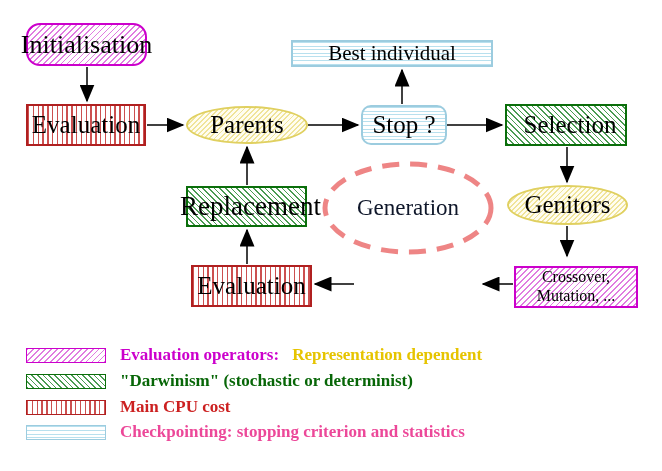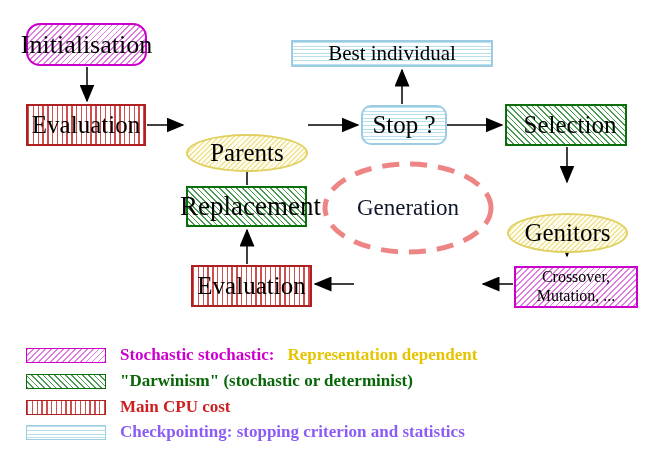--- a/index.html
+++ b/index.html
@@ -16,21 +16,21 @@
   
   .h-magenta{border:2px solid #cc00cc;
     background:repeating-linear-gradient(135deg,#e07ce0 0px,#e07ce0 1.2px,#ffffff 1.2px,#ffffff 4.2px);}
   .h-green{border:2px solid #0a6e0a;
     background:repeating-linear-gradient(45deg,#4a9b52 0px,#4a9b52 1.1px,#ffffff 1.1px,#ffffff 4px);padding-left:8px;}
   .v-red{border:2px solid #b02020;
     background:repeating-linear-gradient(90deg,#cc5050 0px,#cc5050 1.4px,#ffffff 1.4px,#ffffff 4.8px);}
   .s-cyan{border:2px solid #9cccdf;
     background:repeating-linear-gradient(180deg,#b8e0ee 0px,#b8e0ee 1px,#ffffff 1px,#ffffff 3.6px);}
   .e-yellow{border:2px solid #e0d060;border-radius:50%;
-    background:repeating-linear-gradient(135deg,#f0e49a 0px,#f0e49a 1.4px,#fffdf0 1.4px,#fffdf0 3.6px);margin-top:28px;}
+    background:repeating-linear-gradient(135deg,#f0e49a 0px,#f0e49a 1.4px,#fffdf0 1.4px,#fffdf0 3.6px);}
   .rounded{border-radius:10px;}
   .crossover{flex-direction:column;line-height:1.18;}
   .generation-label{
     position:absolute;z-index:2;display:flex;align-items:center;justify-content:center;
     color:#0f172a;white-space:nowrap;
   }
   
   .legend-row{position:absolute;left:26px;z-index:2;display:flex;align-items:center;height:18px;}
   .swatch{width:80px;height:15px;box-sizing:border-box;flex:0 0 auto;}
   .sw-magenta{border:1.5px solid #cc00cc;
@@ -40,21 +40,21 @@
   .sw-red{border:1.5px solid #b02020;
     background:repeating-linear-gradient(90deg,#cc5050 0px,#cc5050 1.4px,#ffffff 1.4px,#ffffff 4.8px);}
   .sw-cyan{border:1.5px solid #9cccdf;
     background:repeating-linear-gradient(180deg,#b8e0ee 0px,#b8e0ee 1px,#ffffff 1px,#ffffff 3.8px);}
   .ltext{margin-left:14px;font-size:17px;font-weight:bold;white-space:nowrap;}
   .ltext2{margin-left:13px;font-size:17px;font-weight:bold;white-space:nowrap;}
   .c-magenta{color:#cc00cc;}
   .c-gold{color:#e6c400;}
   .c-green{color:#076607;}
   .c-red{color:#cc2020;}
-  .c-blue{color:#8b5cf6;}
+  .c-blue{color:#ec4899;}
 </style>
 </head>
 <body>
 
 <div class="canvas">
 
   <svg class="arrows" width="662" height="471" viewBox="0 0 662 471">
     <defs>
       <marker id="ah" viewBox="0 0 12 10" refX="11" refY="5" markerWidth="12" markerHeight="10" orient="auto">
         <path d="M0,0 L12,5 L0,10 Z" fill="#000"></path>
@@ -95,21 +95,21 @@
   <div class="node h-magenta crossover" style="left:514px;top:259px;width:124px;height:42px;font-size:16px;margin-top:7px;">
     <span>Crossover,</span>
     <span>Mutation, ...</span>
   </div>
 
 
   <div class="node v-red" style="left:191px;top:265px;width:121px;height:42px;font-size:25px;">Evaluation</div>
 
   <div class="legend-row" style="top:346px;">
     <span class="swatch sw-magenta"></span>
-    <span class="ltext c-magenta">Stochastic stochastic:</span>
+    <span class="ltext c-magenta">Evaluation operators:</span>
     <span class="ltext2 c-gold">Representation dependent</span>
   </div>
 
   <div class="legend-row" style="top:372px;">
     <span class="swatch sw-green"></span>
     <span class="ltext c-green">"Darwinism" (stochastic or determinist)</span>
   </div>
 
   <div class="legend-row" style="top:398px;">
     <span class="swatch sw-red"></span>

